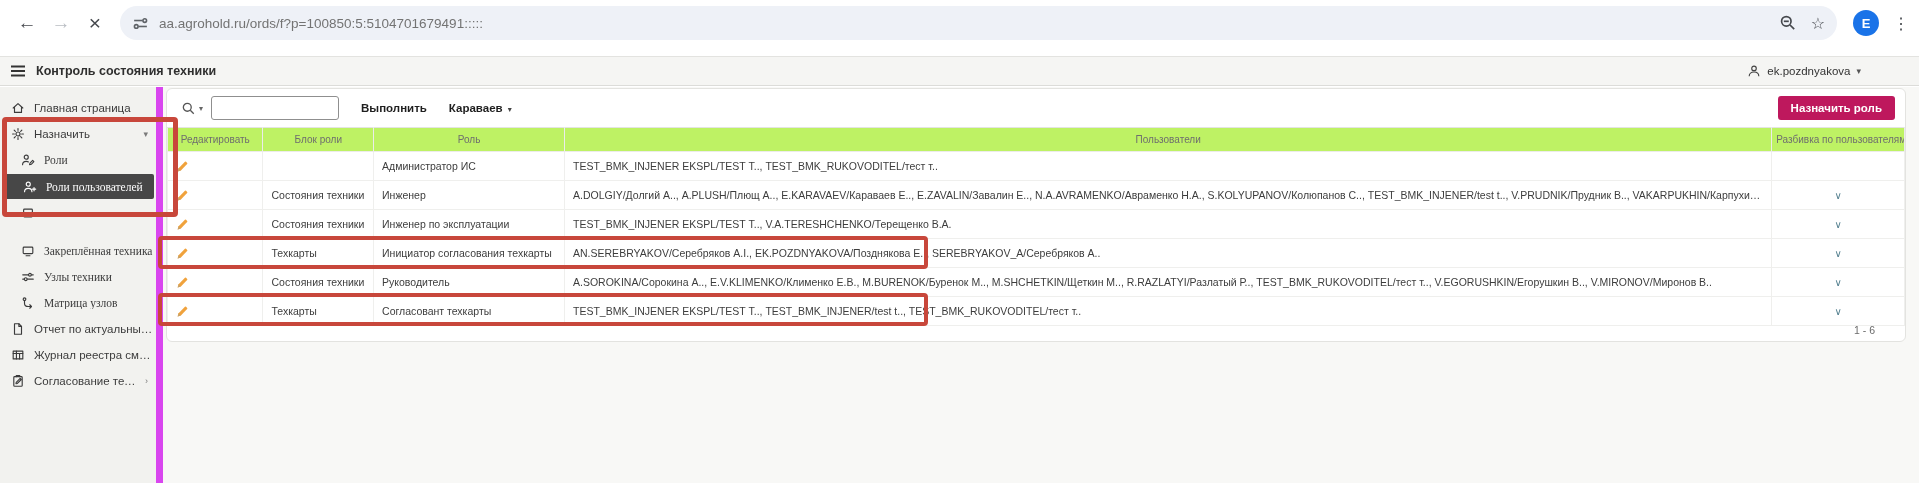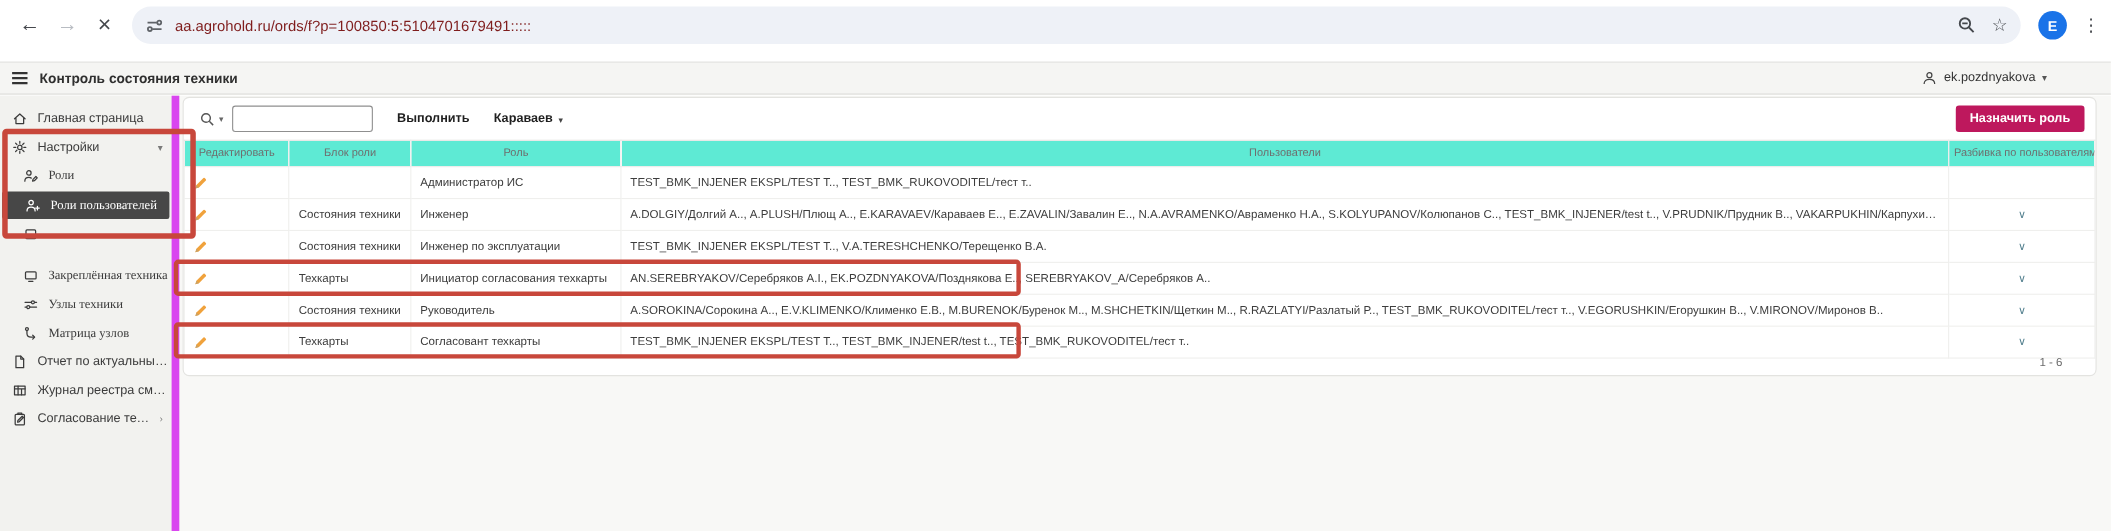--- a/index.html
+++ b/index.html
@@ -8,21 +8,21 @@
   body { position:relative; }
 
   
   .chrome { position:absolute; left:0; top:0; width:1919px; height:56px; background:#ffffff; }
   .chrome-inner { display:flex; align-items:center; height:46px; padding:0 10px; }
   .nav-btn { width:34px; height:34px; display:flex; align-items:center; justify-content:center;
     font-size:19px; color:#45484d; border-radius:50%; }
   .nav-btn.disabled { color:#b8bcc2; }
   .omnibox { flex:1; height:34px; margin:0 12px 0 8px; background:#eef1f7; border-radius:17px;
     display:flex; align-items:center; padding:0 12px; }
-  .omni-url { flex:1; font-size:13.5px; color:#7f1d1d; margin-left:10px; white-space:nowrap; overflow:hidden; }
+  .omni-url { flex:1; font-size:13.5px; color:#737373; margin-left:10px; white-space:nowrap; overflow:hidden; }
   .omni-icons { display:flex; align-items:center; gap:14px; margin-left:8px; }
   .chrome-right { display:flex; align-items:center; gap:14px; margin-left:4px; }
   .avatar { width:26px; height:26px; border-radius:50%; background:#1a73e8; color:#fff;
     font-size:13px; font-weight:bold; display:flex; align-items:center; justify-content:center; }
   .dots { font-size:16px; color:#45484d; letter-spacing:0; }
   .star { font-size:16px; color:#45484d; }
 
   
   .app-header { position:absolute; left:0; top:56px; width:1919px; height:30px; background:#f5f5f3;
     border-top:1px solid #e3e3e0; border-bottom:1px solid #dcdcd9; display:flex; align-items:center; padding:0 10px; }
@@ -53,21 +53,21 @@
   .search-input { width:128px; height:24px; border:1px solid #8f8f8f; border-radius:3px; font-size:11px;
     padding:0 6px; background:#fff; }
   .txt-btn { background:none; border:none; font-family:inherit; font-size:11.5px; font-weight:bold; color:#1f1f1f;
     margin-left:22px; cursor:pointer; display:flex; align-items:flex-end; gap:5px; }
   .txt-btn .chev { font-size:8px; font-weight:normal; color:#444; }
   .assign-btn { margin-left:auto; background:#be185d; color:#fff; border:none; border-radius:3px;
     font-family:inherit; font-size:11.5px; font-weight:600; padding:6px 13px; cursor:pointer; }
 
   table.grid { width:100%; border-collapse:collapse; table-layout:fixed; }
   table.grid th { height:24px; font-size:10px; font-weight:normal; color:#6e6e6e; text-align:center;
-    border:1px solid #ececea; border-top:1px solid #e4e4e2; background:#5eead4; padding:0 4px;
+    border:1px solid #ececea; border-top:1px solid #e4e4e2; background:#bef264; padding:0 4px;
     white-space:nowrap; overflow:hidden; }
   table.grid td { height:29px; font-size:10.5px; color:#3d3d3d; border:1px solid #efefed;
     padding:0 8px; white-space:nowrap; overflow:hidden; text-overflow:ellipsis; background:#fff; }
   table.grid td.c-edit { text-align:center; cursor:pointer; }
   table.grid td.c-break { text-align:center; cursor:pointer; color:#54808f; font-size:10px; }
   .col-edit { width:95px; } .col-block { width:110px; } .col-role { width:190px; }
   .col-users { width:1201px; } .col-break { width:132px; }
 
   .pagination { position:absolute; right:30px; bottom:5px; font-size:10.5px; color:#6b6b6b; }
 
@@ -146,21 +146,21 @@
         </span>
         <span class="s-lbl">Главная страница</span>
       </div>
       <div class="s-item">
         <span class="s-icn">
           <svg class="icn" width="14" height="14" viewBox="0 0 16 16" fill="none" stroke="currentColor" stroke-width="1.3" stroke-linecap="round" stroke-linejoin="round">
             <circle cx="8" cy="8" r="2.3"></circle>
             <path d="M8 1.8v2M8 12.2v2M1.8 8h2M12.2 8h2M3.6 3.6l1.4 1.4M11 11l1.4 1.4M12.4 3.6 11 5M5 11l-1.4 1.4"></path>
           </svg>
         </span>
-        <span class="s-lbl">Настройки</span>
+        <span class="s-lbl">Назначить</span>
         <span class="s-tail">▾</span>
       </div>
       <div class="s-item lvl2">
         <span class="s-icn">
           <svg class="icn" width="14" height="14" viewBox="0 0 16 16" fill="none" stroke="currentColor" stroke-width="1.3" stroke-linecap="round" stroke-linejoin="round">
             <circle cx="6" cy="4.8" r="2.3"></circle>
             <path d="M1.8 13.4c0-2.4 1.9-3.9 4.2-3.9 1 0 1.8.2 2.5.7"></path>
             <path d="M9.8 13.4l.5-1.9 3-3 1.4 1.4-3 3z"></path>
           </svg>
         </span>

